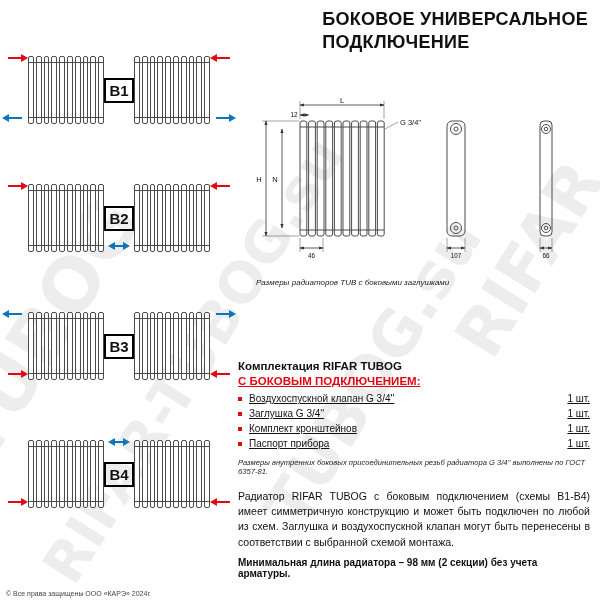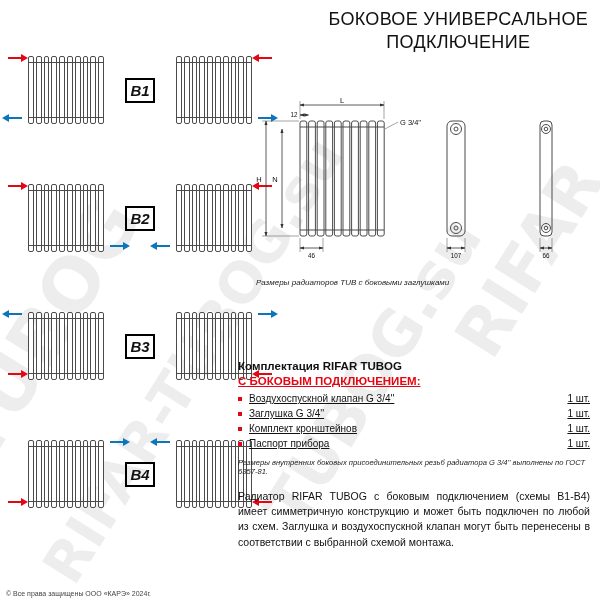--- a/index.html
+++ b/index.html
@@ -10,26 +10,26 @@
   
   .watermark{position:absolute;inset:0;pointer-events:none;z-index:0;}
   .wm{position:absolute;font-weight:bold;white-space:nowrap;color:rgba(30,30,30,0.08);
       transform:rotate(-58deg);transform-origin:left top;font-family:"DejaVu Sans",sans-serif;}
   .wm-1{font-size:74px;left:-70px;top:430px;}
   .wm-2{font-size:56px;left:30px;top:560px;}
   .wm-3{font-size:62px;left:250px;top:500px;}
   .wm-4{font-size:66px;left:440px;top:330px;}
 
   
-  .header{position:absolute;top:8px;right:12px;text-align:center;z-index:2;
-          font-weight:normal;font-size:18px;line-height:1.25;letter-spacing:.3px;}
+  .header{position:absolute;top:8px;right:12px;text-align:left;z-index:2;
+          font-weight:bold;font-size:18px;line-height:1.25;letter-spacing:.3px;}
 
   
   .schemes{position:absolute;left:28px;top:56px;z-index:1;}
-  .scheme-row{display:flex;align-items:center;justify-content:space-between;width:224px;margin-bottom:60px;font-style:italic;}
+  .scheme-row{display:flex;align-items:center;justify-content:flex-start;width:224px;margin-bottom:60px;}
   .radiator{position:relative;width:76px;height:68px;display:flex;gap:2px;}
   .rad-col{flex:1;min-width:0;border:1px solid #4b4b4b;border-radius:2px;background:#fff;}
   .radiator::before,.radiator::after{content:"";position:absolute;left:1px;right:1px;height:1px;background:#4b4b4b;z-index:1;}
   .radiator::before{top:6px;}
   .radiator::after{bottom:6px;}
   .scheme-label{width:30px;height:25px;border:2px solid #000;flex:none;
                 display:flex;align-items:center;justify-content:center;font-weight:bold;font-size:15px;}
   .arrow{position:absolute;height:2px;width:14px;z-index:2;}
   .c-red{--c:#e30613;background:var(--c);}
   .c-blue{--c:#0b76bc;background:var(--c);}
@@ -308,16 +308,17 @@
       <div class="eq-item">
         <span class="bullet"></span>
         <span class="eq-name">Паспорт прибора</span>
         <span class="eq-qty">1 шт.</span>
       </div>
     </div>
 
     <div class="eq-note">Размеры внутренних боковых присоединительных резьб радиатора G 3/4'' выполнены по ГОСТ 6357-81.</div>
 
     <p class="desc">Радиатор RIFAR TUBOG с боковым подключением (схемы B1-B4) имеет симметричную конструкцию и может быть подключен по любой из схем. Заглушка и воздухоспускной клапан могут быть перенесены в соответствии с выбранной схемой монтажа.</p>
+    <p class="desc-bold">Минимальная длина радиатора – 98 мм (2 секции) без учета арматуры.</p>
   </div>
 
   <div class="footer">© Все права защищены ООО «КАРЭ» 2024г.</div>
 </div>
 
 </body></html>

